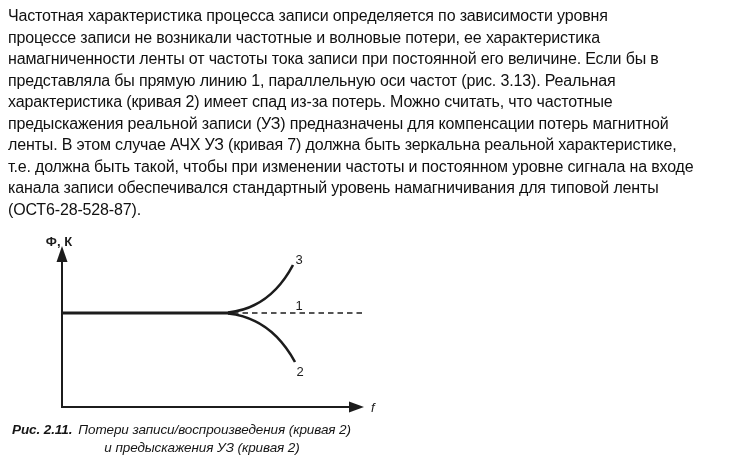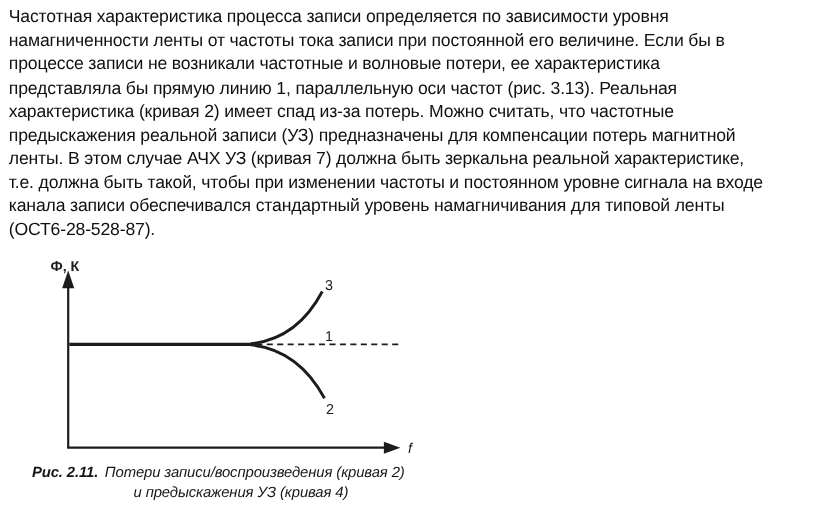--- a/index.html
+++ b/index.html
@@ -30,39 +30,39 @@
   }
   .ink { stroke: #1c1c1c; fill: none; }
   .fill-ink { fill: #1c1c1c; stroke: none; }
   text.fig-label {
     font-family: "Liberation Sans", sans-serif;
     fill: #1c1c1c; stroke: none;
   }
 
   
   .caption {
-    position: absolute; left: 29px; top: 421px; width: 380px;
+    position: absolute; left: 12px; top: 421px; width: 380px;
     font-size: 13.5px; line-height: 18px;
     font-style: italic;
     color: #161616;
     letter-spacing: -0.1px;
   }
   .caption .cap-line1 { white-space: nowrap; }
   .caption .cap-number { font-weight: bold; margin-right: 6px; }
   .caption .cap-line2 { text-align: center; }
 </style>
 </head>
 <body>
 
 <div class="page">
 
   <div class="para">
     <div class="line">Частотная характеристика процесса записи определяется по зависимости уровня</div>
+    <div class="line">процессе записи не возникали частотные и волновые потери, ее характеристика</div>
     <div class="line">намагниченности ленты от частоты тока записи при постоянной его величине. Если бы в</div>
-    <div class="line">процессе записи не возникали частотные и волновые потери, ее характеристика</div>
     <div class="line">представляла бы прямую линию 1, параллельную оси частот (рис. 3.13). Реальная</div>
     <div class="line">характеристика (кривая 2) имеет спад из-за потерь. Можно считать, что частотные</div>
     <div class="line">предыскажения реальной записи (УЗ) предназначены для компенсации потерь магнитной</div>
     <div class="line">ленты. В этом случае АЧХ УЗ (кривая 7) должна быть зеркальна реальной характеристике,</div>
     <div class="line">т.е. должна быть такой, чтобы при изменении частоты и постоянном уровне сигнала на входе</div>
     <div class="line">канала записи обеспечивался стандартный уровень намагничивания для типовой ленты</div>
     <div class="line">(ОСТ6-28-528-87).</div>
   </div>
 
   <svg class="figure" viewBox="0 0 740 472">
@@ -84,16 +84,16 @@
     <text class="fig-label" x="299" y="264" font-size="13" text-anchor="middle">3</text>
 
     <path class="ink" d="M 228 313.5 C 252 316 277 329 295 362" stroke-width="2.6"></path>
     <text class="fig-label" x="300" y="376" font-size="13" text-anchor="middle">2</text>
   </svg>
 
   <div class="caption">
     <div class="cap-line1">
       <span class="cap-number">Рис. 2.11.</span><span>Потери записи/воспроизведения (кривая 2)</span>
     </div>
-    <div class="cap-line2">и предыскажения УЗ (кривая 4)</div>
+    <div class="cap-line2">и предыскажения УЗ (кривая 2)</div>
   </div>
 
 </div>
 
 </body></html>

